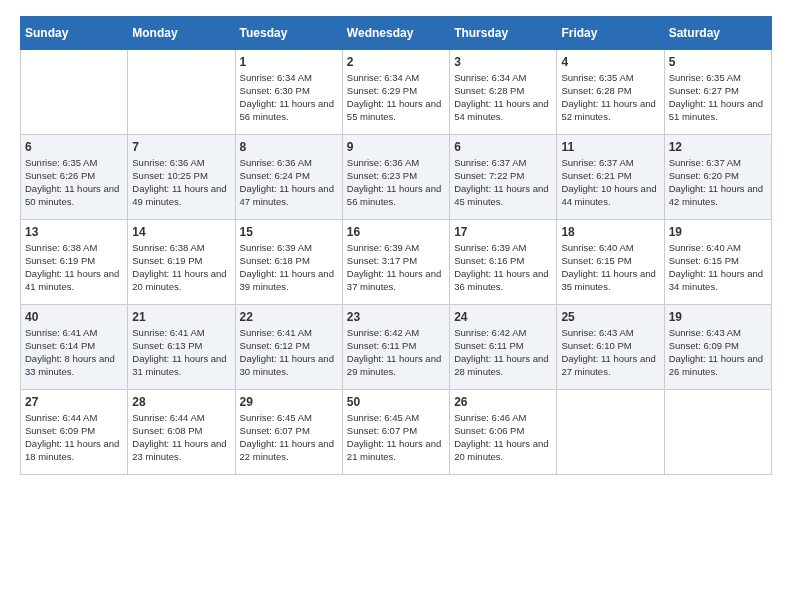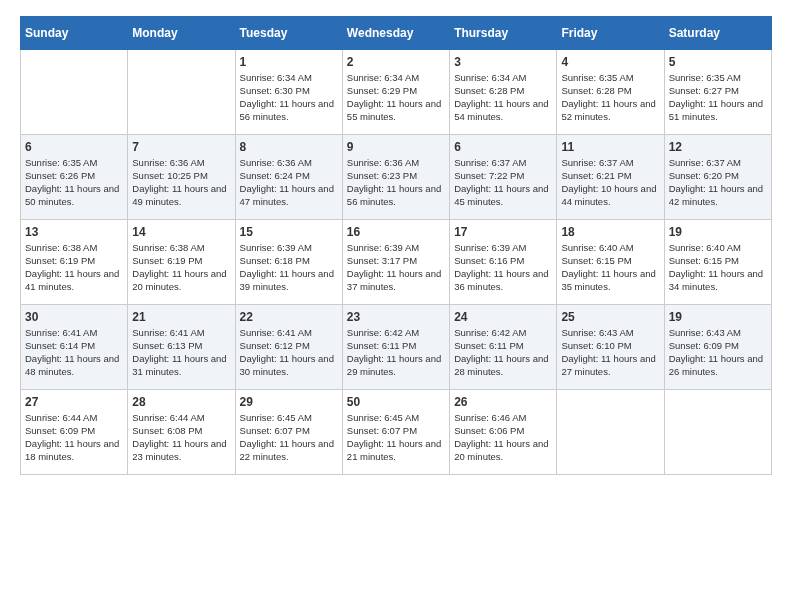--- a/index.html
+++ b/index.html
@@ -233,24 +233,24 @@
           </td>
           <td>
             <span class="day-number">19</span>
             <div class="day-info">Sunrise: 6:40 AM</div>
             <div class="day-info">Sunset: 6:15 PM</div>
             <div class="day-info">Daylight: 11 hours and 34 minutes.</div>
           </td>
         </tr>
         <tr class="alt-row">
           <td>
-            <span class="day-number">30</span>
+            <span class="day-number">40</span>
             <div class="day-info">Sunrise: 6:41 AM</div>
             <div class="day-info">Sunset: 6:14 PM</div>
-            <div class="day-info">Daylight: 11 hours and 48 minutes.</div>
+            <div class="day-info">Daylight: 8 hours and 33 minutes.</div>
           </td>
           <td>
             <span class="day-number">21</span>
             <div class="day-info">Sunrise: 6:41 AM</div>
             <div class="day-info">Sunset: 6:13 PM</div>
             <div class="day-info">Daylight: 11 hours and 31 minutes.</div>
           </td>
           <td>
             <span class="day-number">22</span>
             <div class="day-info">Sunrise: 6:41 AM</div>

